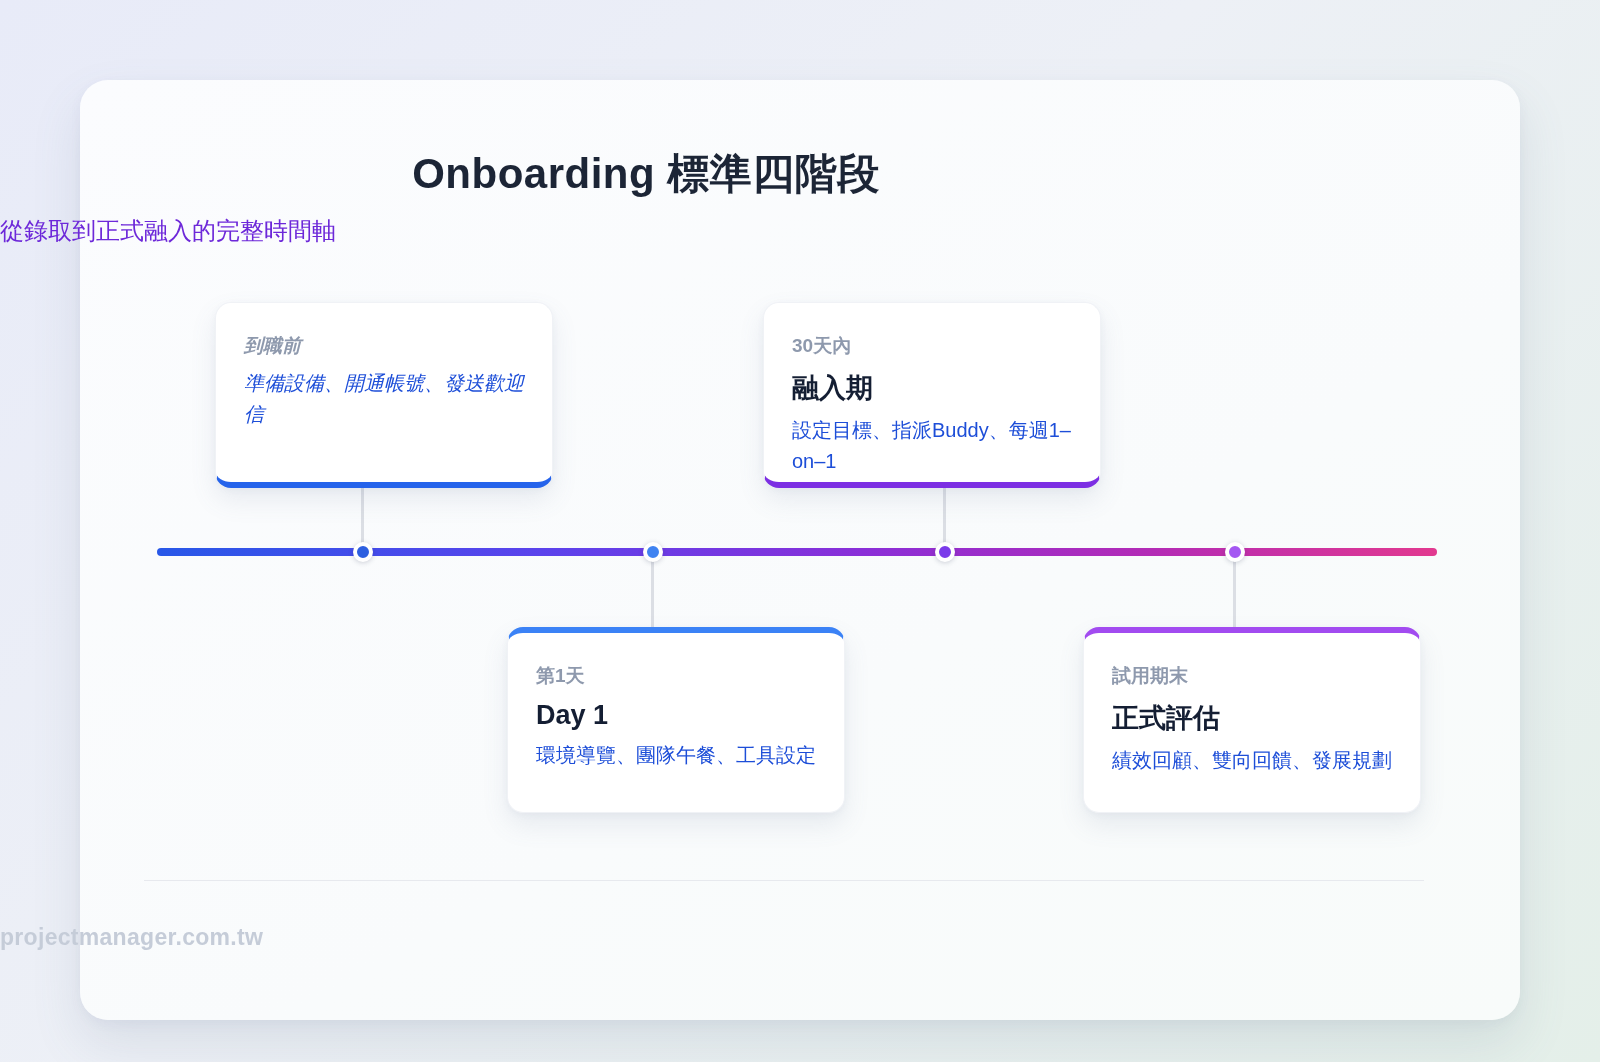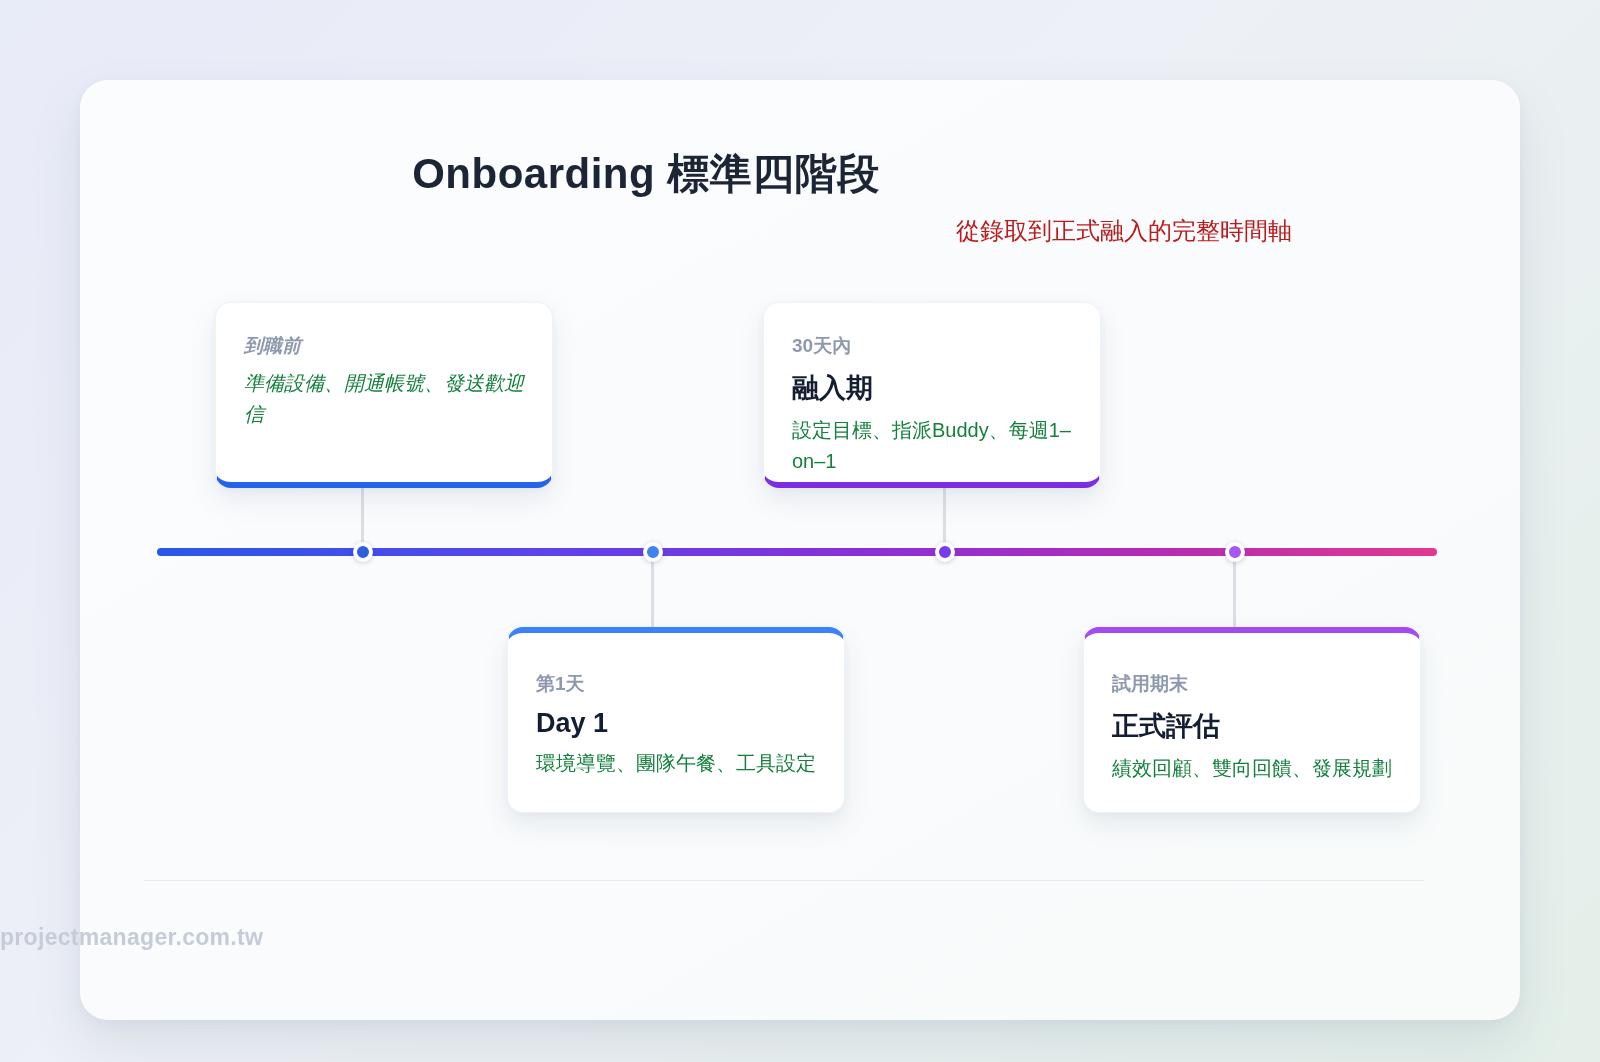--- a/index.html
+++ b/index.html
@@ -22,41 +22,41 @@
   }
 
   .main-title {
     position: absolute; left: 0; top: 146px; width: 100%;
     text-align: center;
     font-size: 42px; font-weight: 700; letter-spacing: 0.5px;
     color: #1c2536;
   }
   .subtitle {
     position: absolute; left: 0; top: 215px; width: 100%;
-    text-align: right;
+    text-align: left;
     font-size: 24px; font-weight: 400;
-    color: #b91c1c;
+    color: #6d28d9;
   }
 
   .card {
     position: absolute;
     width: 338px; height: 186px;
     box-sizing: border-box;
     background: #ffffff;
     border-radius: 16px;
     border: 1px solid #f0f2f6;
     box-shadow: 0 12px 26px rgba(100, 115, 150, 0.12), 0 2px 6px rgba(100,115,150,0.06);
     padding: 30px 28px 24px 28px;
   }
   .card.above { top: 302px; border-bottom: 6px solid #2563eb; }
-  .card.below { top: 627px; border-top: 6px solid #0369a1; padding-top: 38px; }
+  .card.below { top: 627px; border-top: 6px solid #0369a1; padding-top: 30px; }
 
   .card-label { font-size: 19px; font-weight: 700; color: #8e99ad; }
   .card-title { font-size: 27px; font-weight: 700; color: #141e33; margin-top: 11px; }
-  .card-desc  { font-size: 20px; font-weight: 400; color: #15803d; line-height: 1.55; margin-top: 9px; }
+  .card-desc  { font-size: 20px; font-weight: 400; color: #1d4ed8; line-height: 1.55; margin-top: 9px; }
 
   .timeline-line {
     position: absolute; left: 157px; top: 548px;
     width: 1280px; height: 8px;
     border-radius: 4px;
     background: linear-gradient(90deg, #2858e8 0%, #5b43ec 30%, #8a2fd8 55%, #b42bb5 78%, #e2398f 100%);
   }
   .stem {
     position: absolute; width: 3px;
     background: #dbdee4;

